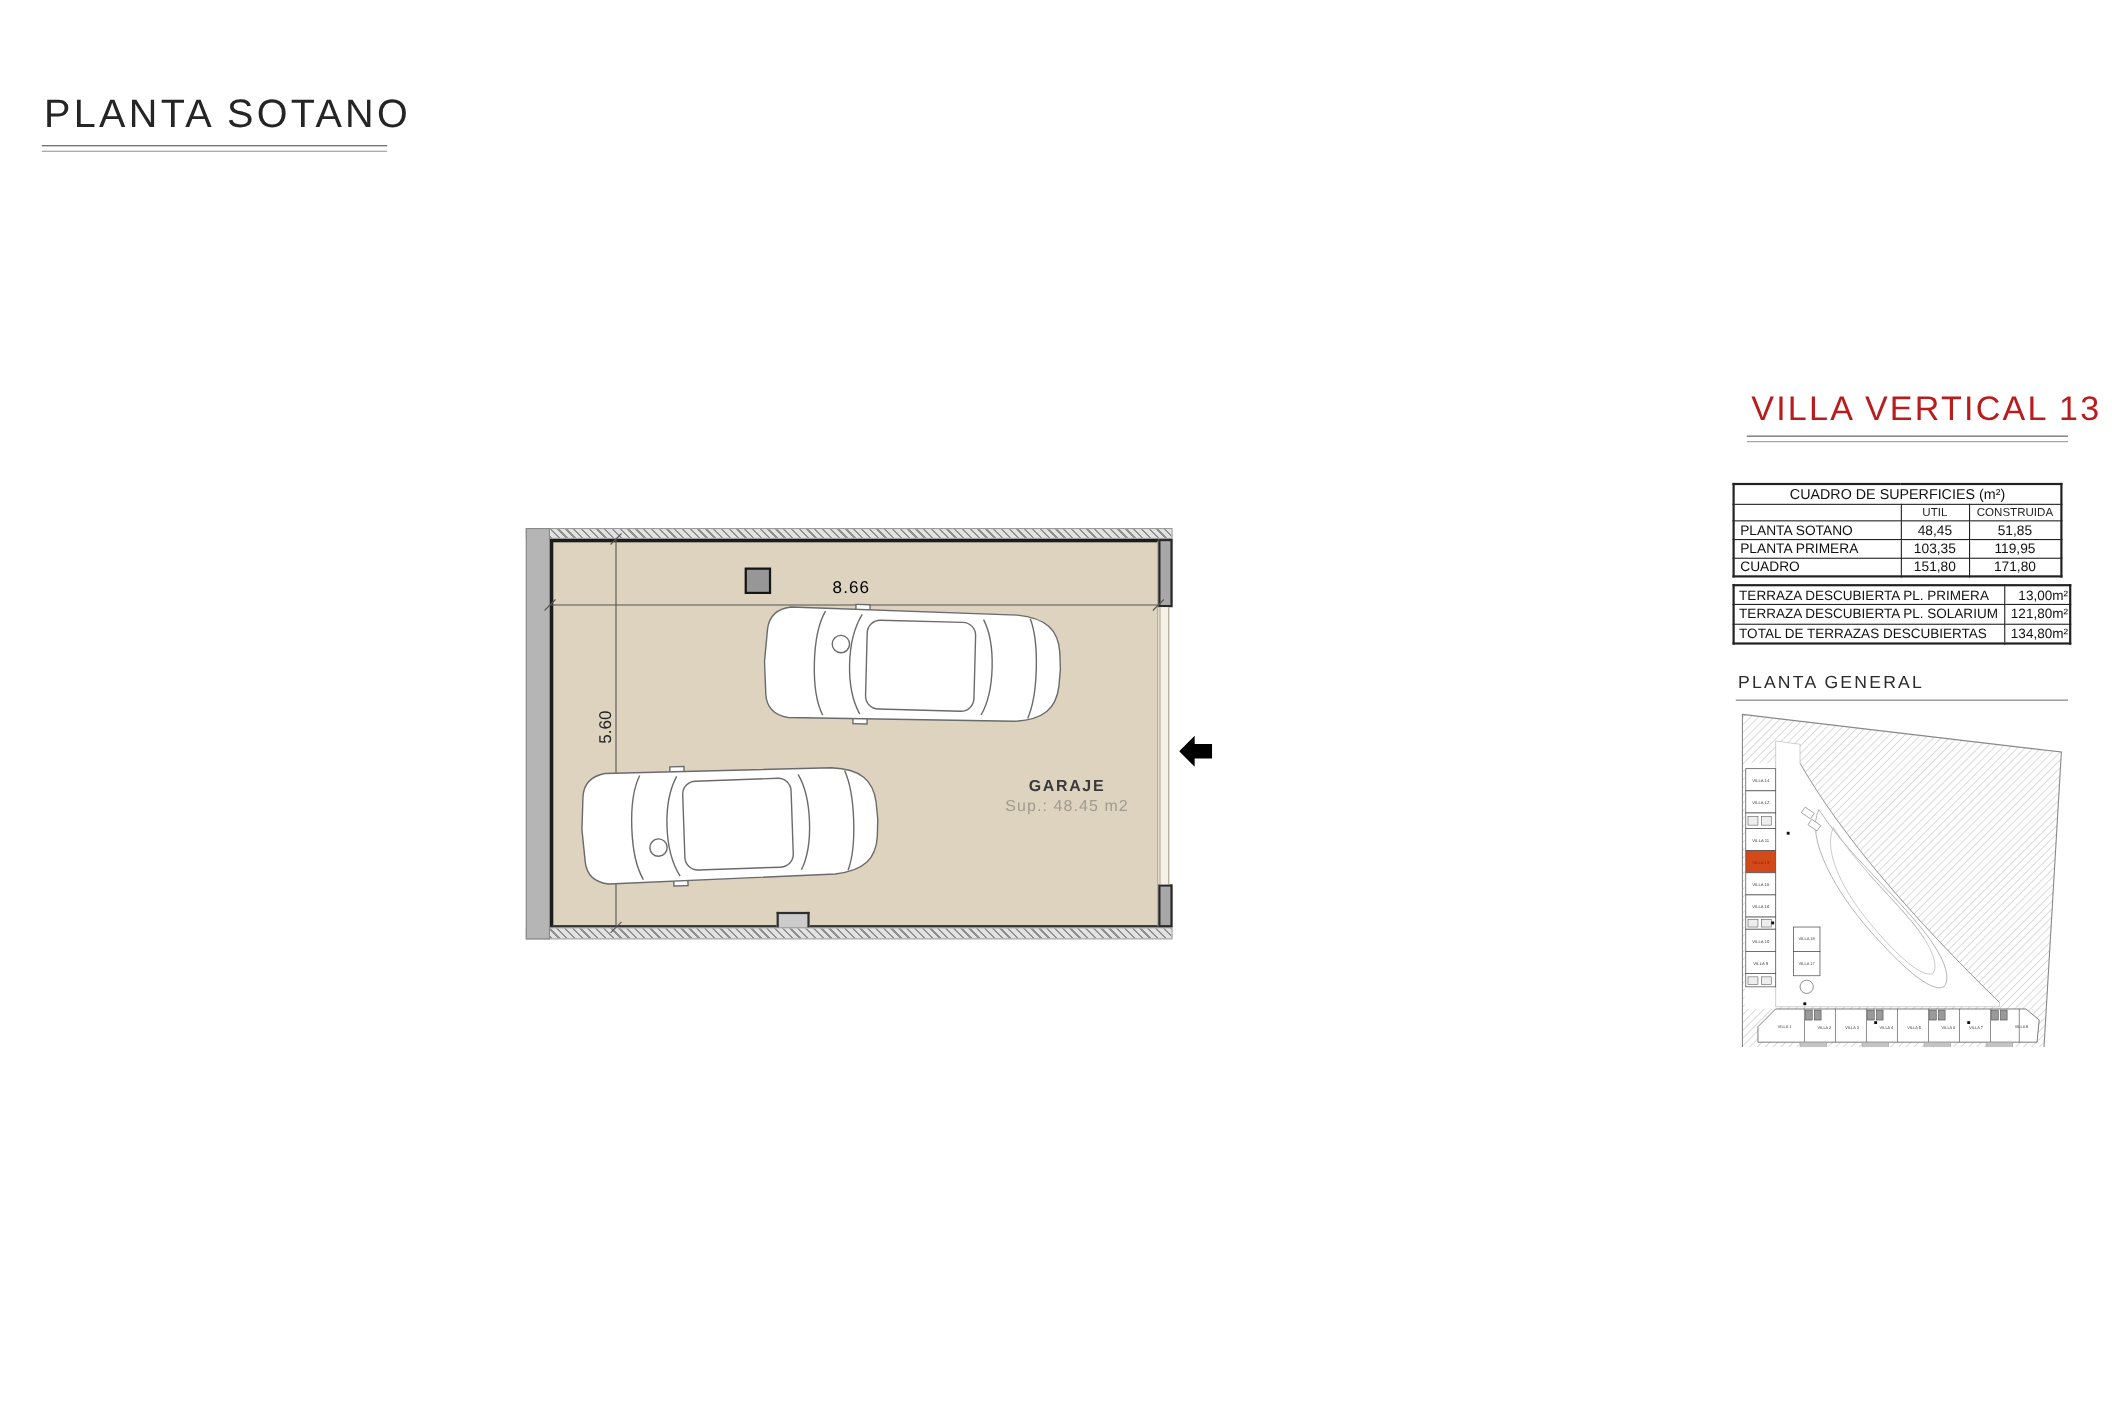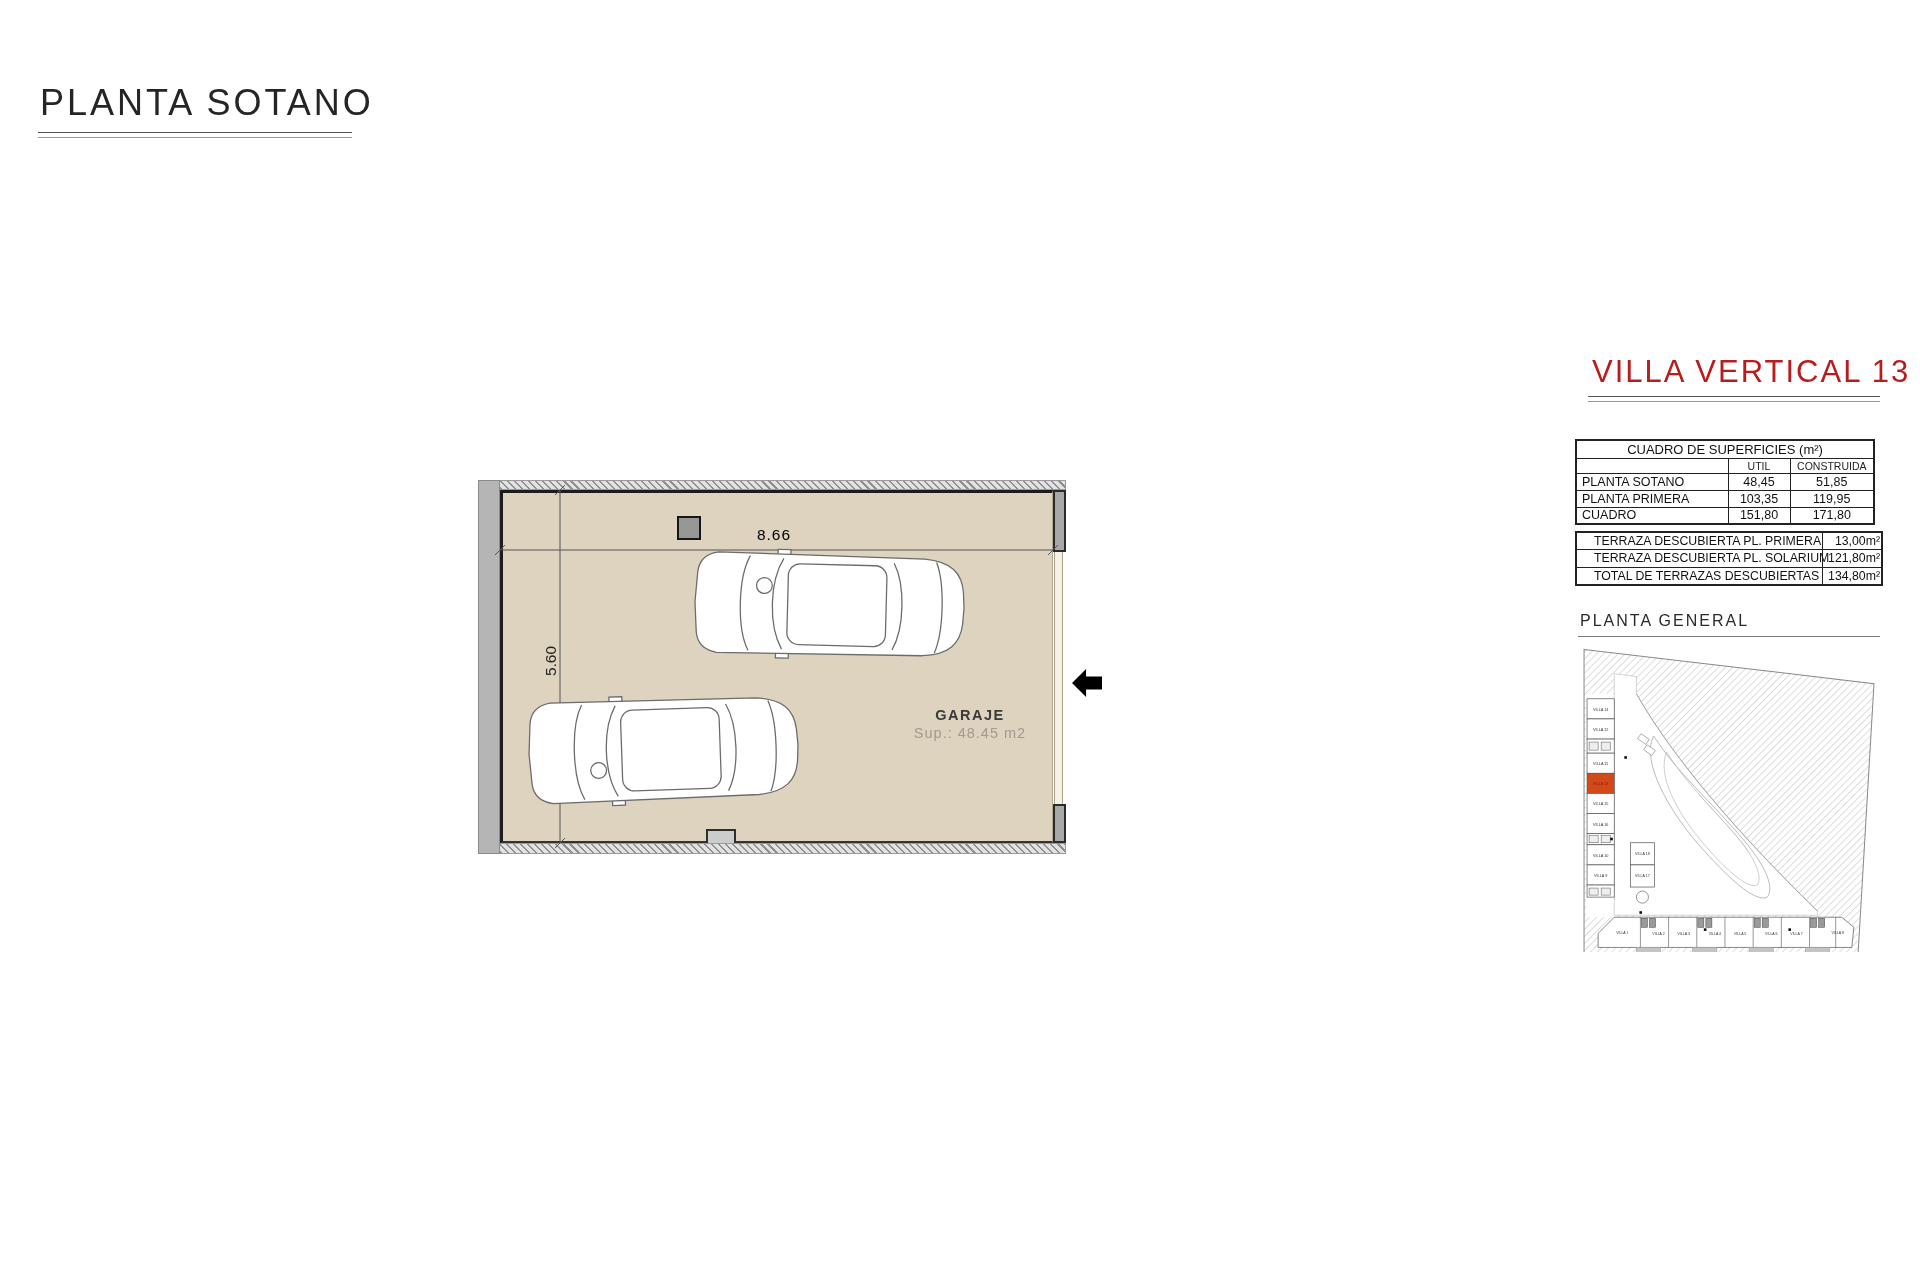--- a/index.html
+++ b/index.html
@@ -15,21 +15,21 @@
   
   table{border-collapse:collapse;}
   .surfaces{position:absolute;left:1575px;top:427px;width:298px;border:2px solid #222;font-size:12.5px;color:#111;table-layout:fixed;}
   .surfaces td{border:1px solid #222;height:17px;padding:0 0;box-sizing:border-box;}
   .surfaces .t-title{text-align:center;font-size:13px;height:18px;}
   .surfaces .t-sub{text-align:center;font-size:10.5px;color:#222;height:15px;}
   .surfaces .t-label{text-align:left;padding-left:5px;}
   .surfaces .t-num{text-align:center;}
   .terraces{position:absolute;left:1575px;top:519px;width:306px;border:2px solid #222;font-size:12.3px;color:#111;table-layout:fixed;}
   .terraces td{border:1px solid #222;height:17.5px;padding:0 3px;box-sizing:border-box;white-space:nowrap;}
-  .terraces .t-label{text-align:left;padding-left:17px;}
+  .terraces .t-label{text-align:left;padding-left:4px;}
   .terraces .t-num{text-align:right;padding:0 1px;}
 
   
   .pg-label{position:absolute;left:1580px;top:600px;font-size:16px;letter-spacing:2px;color:#2a2a2a;}
   .pg-underline{position:absolute;left:1578px;top:624px;width:302px;border-top:1px solid #777;}
   .siteplan{position:absolute;left:1578px;top:631px;width:300px;height:325px;}
   svg{font-family:"Liberation Sans",sans-serif;}
 
   
   .plan{position:absolute;left:478px;top:468px;width:588px;height:374px;}

